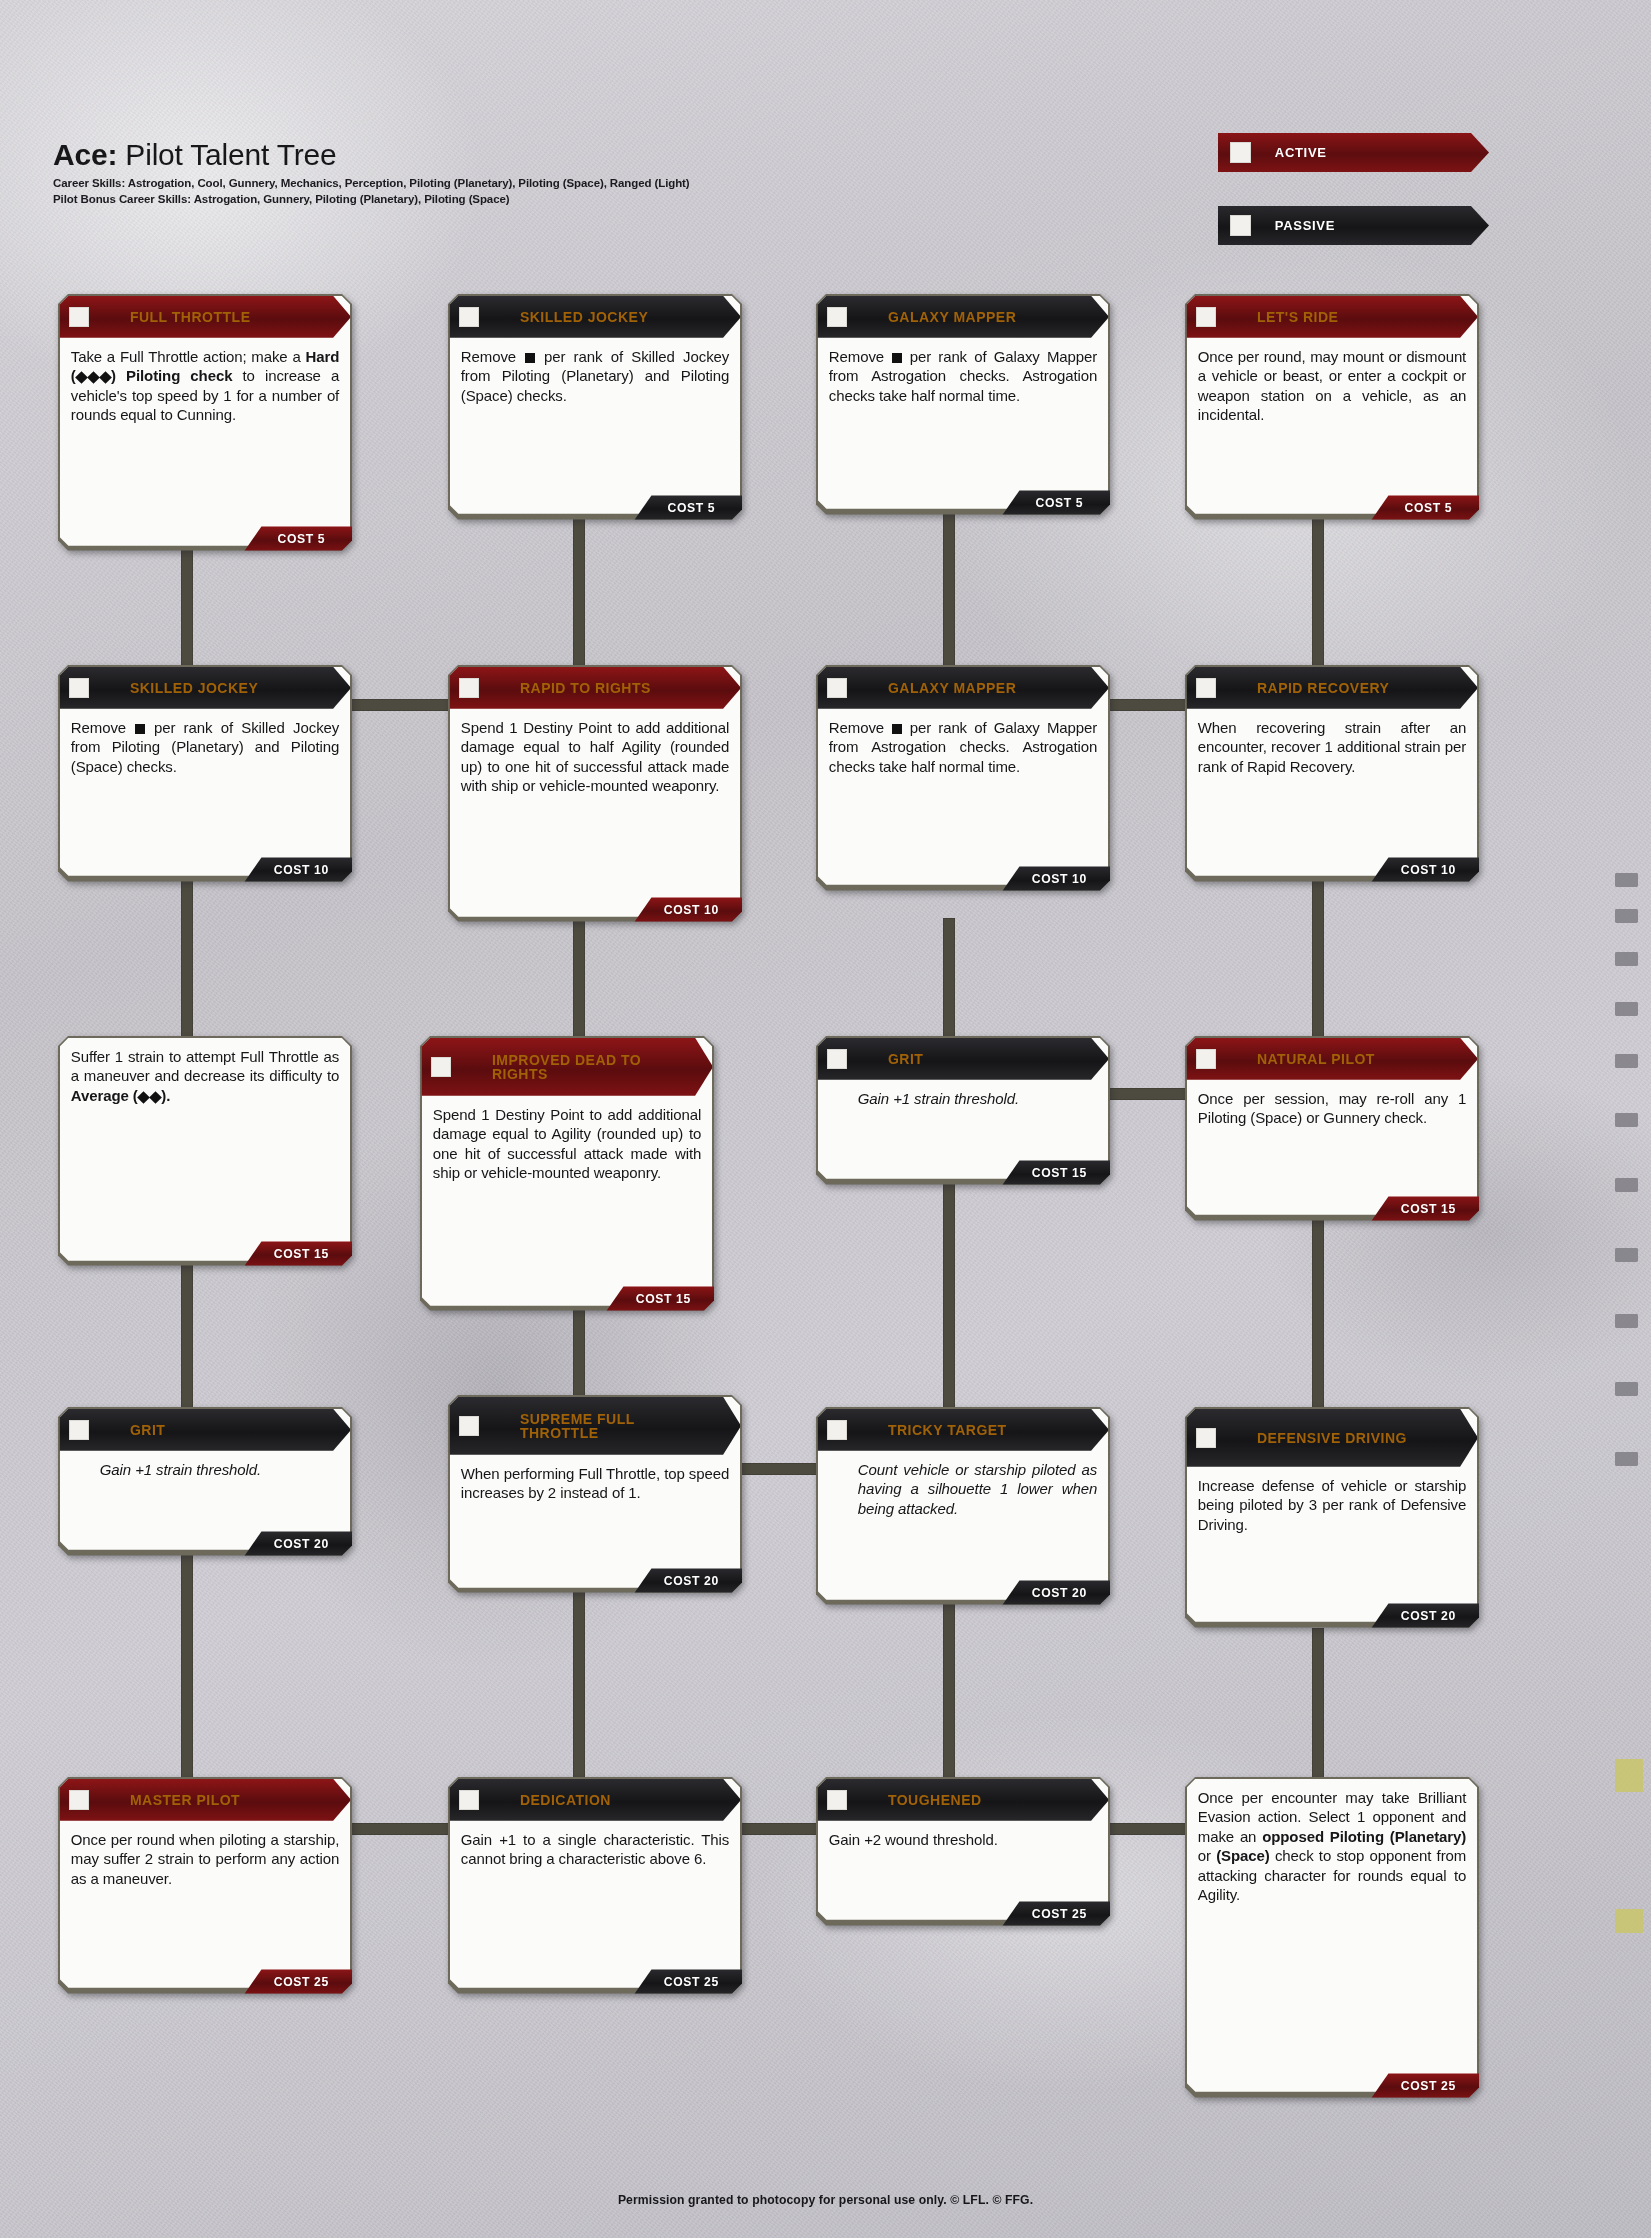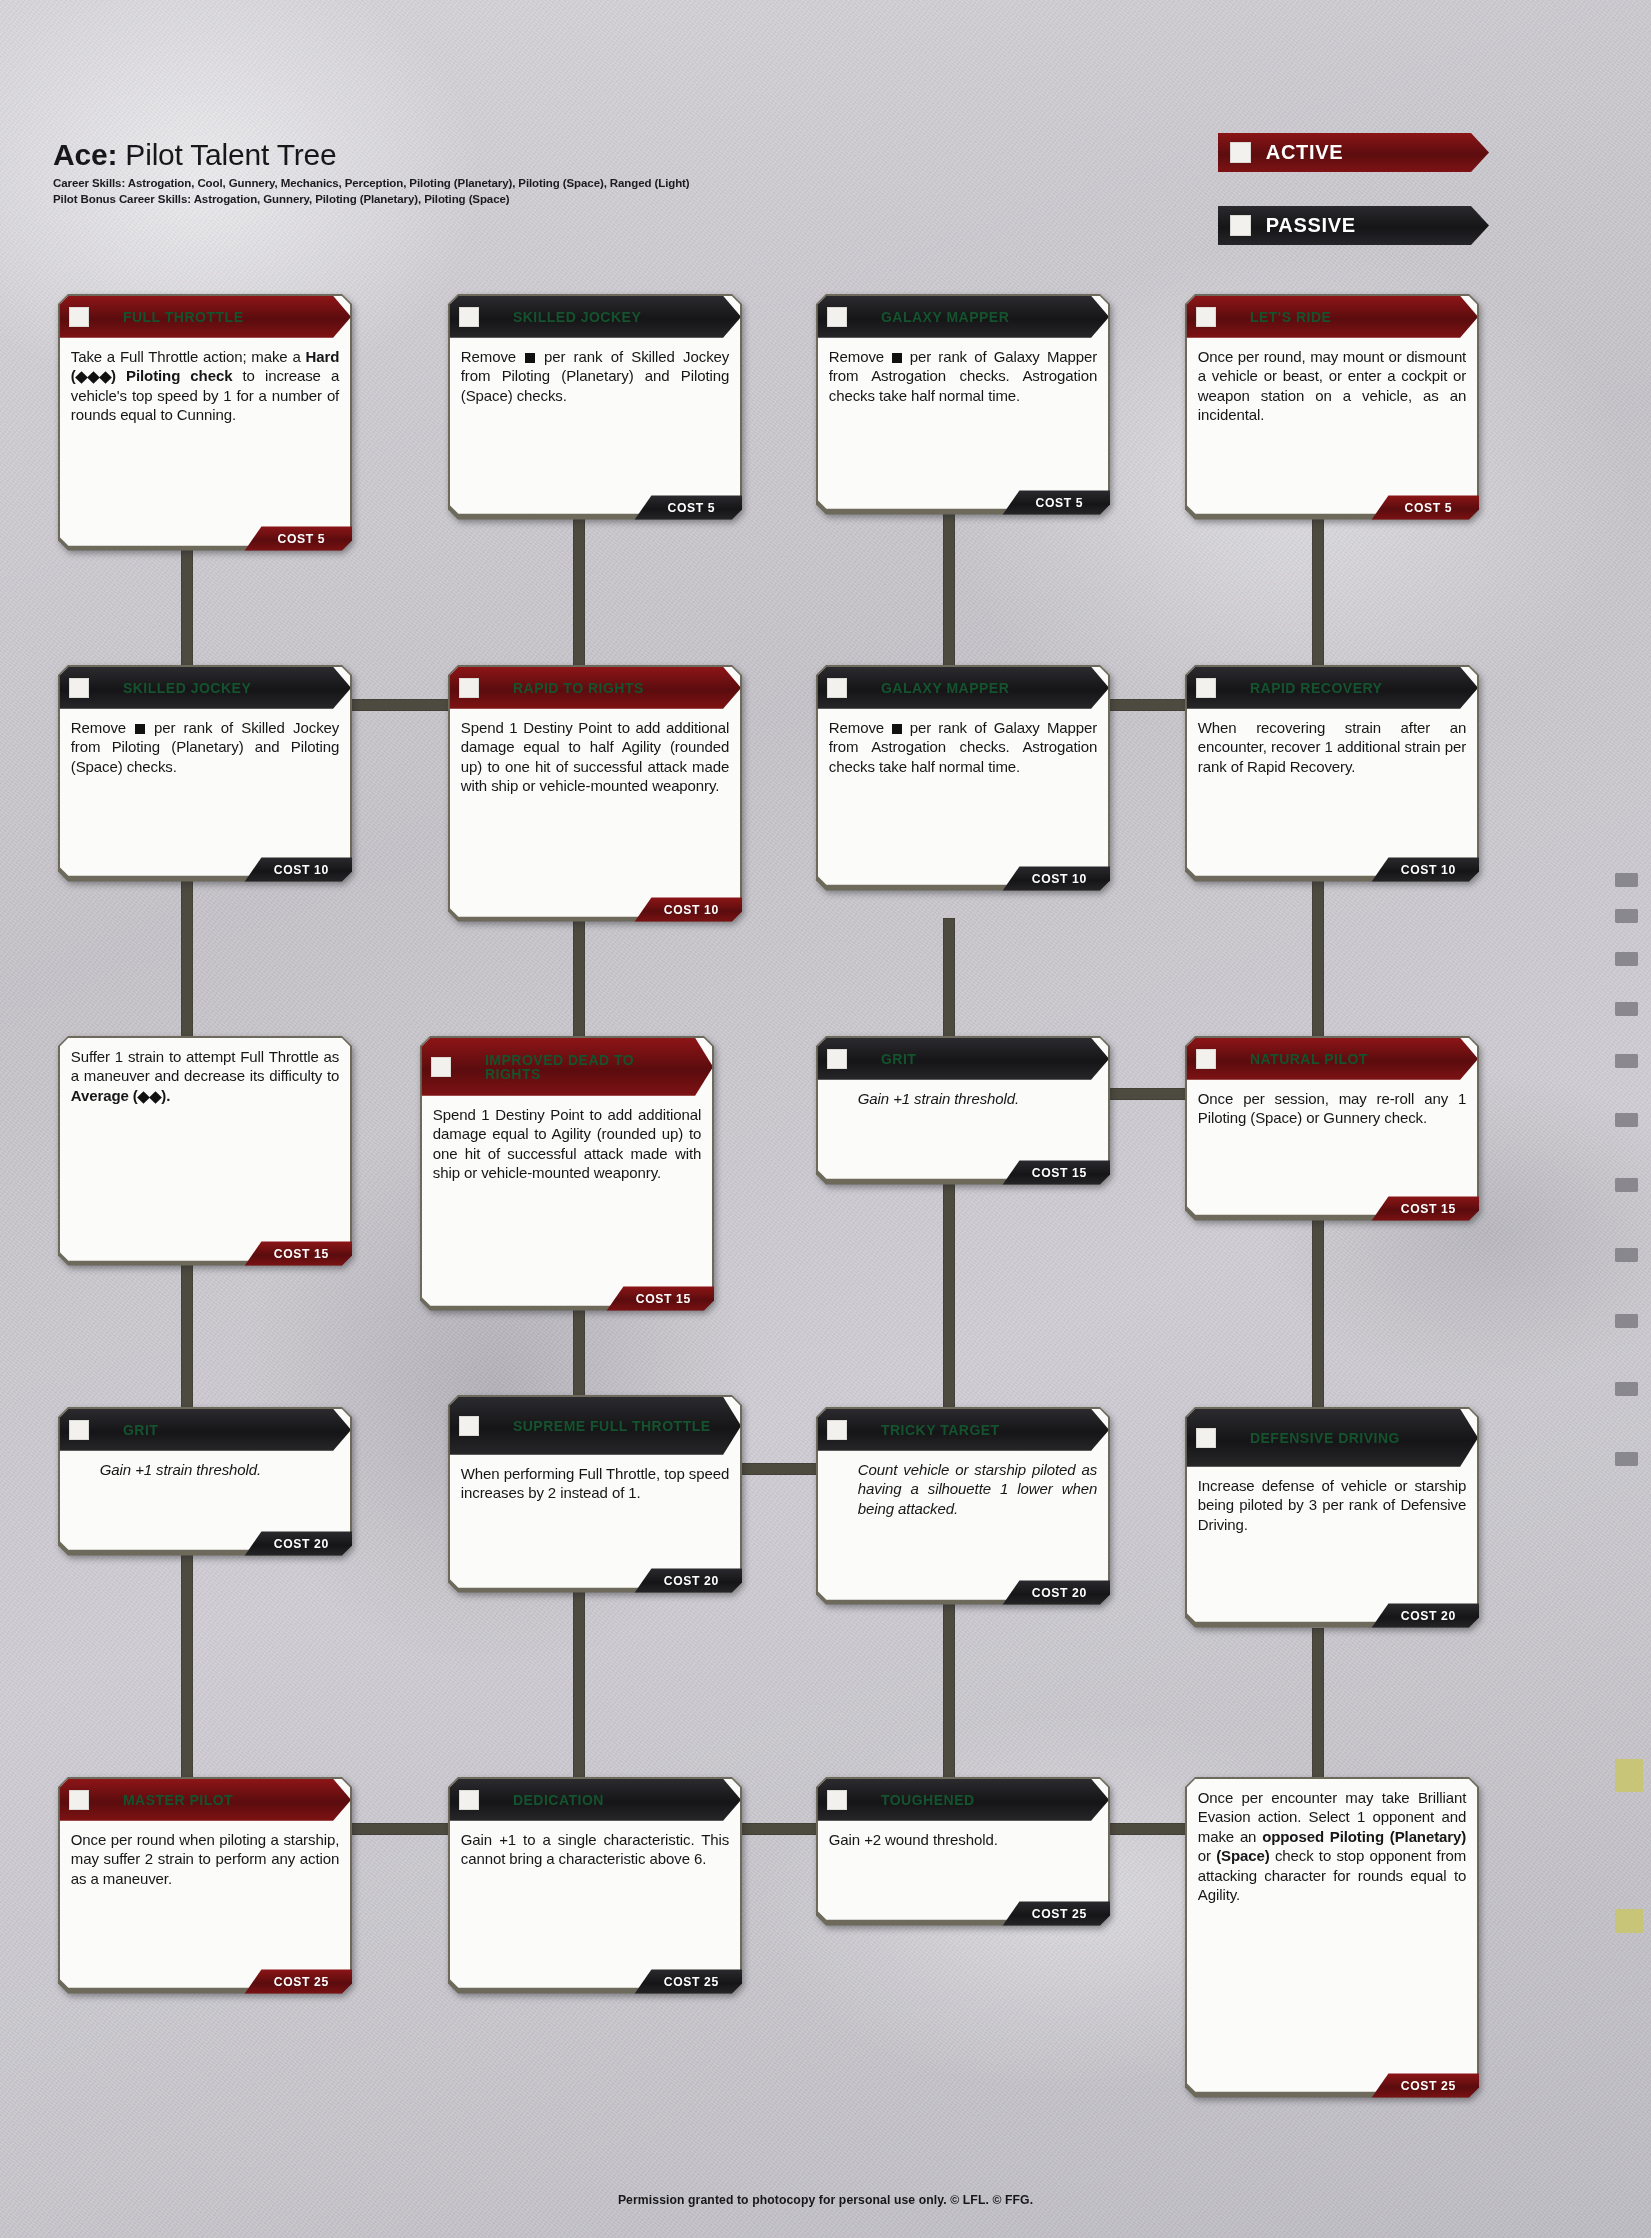--- a/index.html
+++ b/index.html
@@ -42,21 +42,21 @@
   .legend{position:absolute;right:162px;top:133px;width:271px;}
   .legend-row{position:relative;height:39px;margin-bottom:34px;}
   .lg-shape{
     position:absolute;left:0;top:0;width:271px;height:39px;
     clip-path:polygon(0 0, 253px 0, 271px 19.4px, 253px 39px, 0 39px);
     display:flex;align-items:center;
   }
   .lg-active{background:linear-gradient(180deg,#8a1416 0%, #5d0d0f 55%, #7d1214 100%);}
   .lg-passive{background:linear-gradient(180deg,#2a2a2e 0%, #151517 55%, #26262a 100%);}
   .lg-box{width:19px;height:19px;background:#f2f1ee;border:0.9px solid #d8d7d2;margin-left:11.8px;}
-  .lg-label{color:#fff;font-size:20px;font-weight:bold;letter-spacing:0.7px;margin-left:15px;}
+  .lg-label{color:#fff;font-size:13px;font-weight:bold;letter-spacing:0.7px;margin-left:24px;}
 
   
   .conn{position:absolute;background:#4d4a3f;z-index:3;box-shadow:0 0 0 0.5px rgba(0,0,0,.25) inset;}
 
   
   .node{
     position:absolute;z-index:5;
     filter:drop-shadow(2.3px 3.2px 3.2px rgba(40,40,45,.45));
   }
   .node-inner{
@@ -76,21 +76,21 @@
     position:relative;height:42px;display:flex;align-items:center;
     margin:0 -0.9px 0 -0.9px;
   }
   .head-shape{
     position:absolute;left:0;top:0;right:0;bottom:0;
     clip-path:polygon(0 0, calc(100% - 18px) 0, 100% 50%, calc(100% - 18px) 100%, 0 100%);
   }
   .head-active{background:linear-gradient(180deg,#8d1517 0%, #5b0c0e 55%, #7e1214 100%);}
   .head-passive{background:linear-gradient(180deg,#2b2b2f 0%, #151517 55%, #272729 100%);}
   .head-box{position:relative;width:18px;height:18px;background:#f2f1ee;border:0.9px solid #dbdad5;margin-left:10px;flex:0 0 auto;}
-  .head-text{position:relative;color:#14532d;font-size:14px;font-weight:bold;letter-spacing:0.5px;margin-left:3px;line-height:1.02;padding-right:25px;padding-left:31px;}
+  .head-text{position:relative;color:#a16207;font-size:14px;font-weight:bold;letter-spacing:0.5px;margin-left:10px;line-height:1.02;padding-right:25px;padding-left:31px;}
   .head-text.two{font-size:14px;}
   .node-desc{
     padding:9px 11px 8.1px 11px;
     font-size:15px;line-height:1.30;color:#161618;
     text-align:justify;
     letter-spacing:-0.1px;
   }
   .node-desc.ital{font-style:italic;padding-left:40px;}
   .node-desc b{font-weight:bold;}
   .dice{display:inline-block;width:9.5px;height:9.5px;background:#111;transform:rotate(0deg);vertical-align:-0.9px;margin:0 0.9px;}

